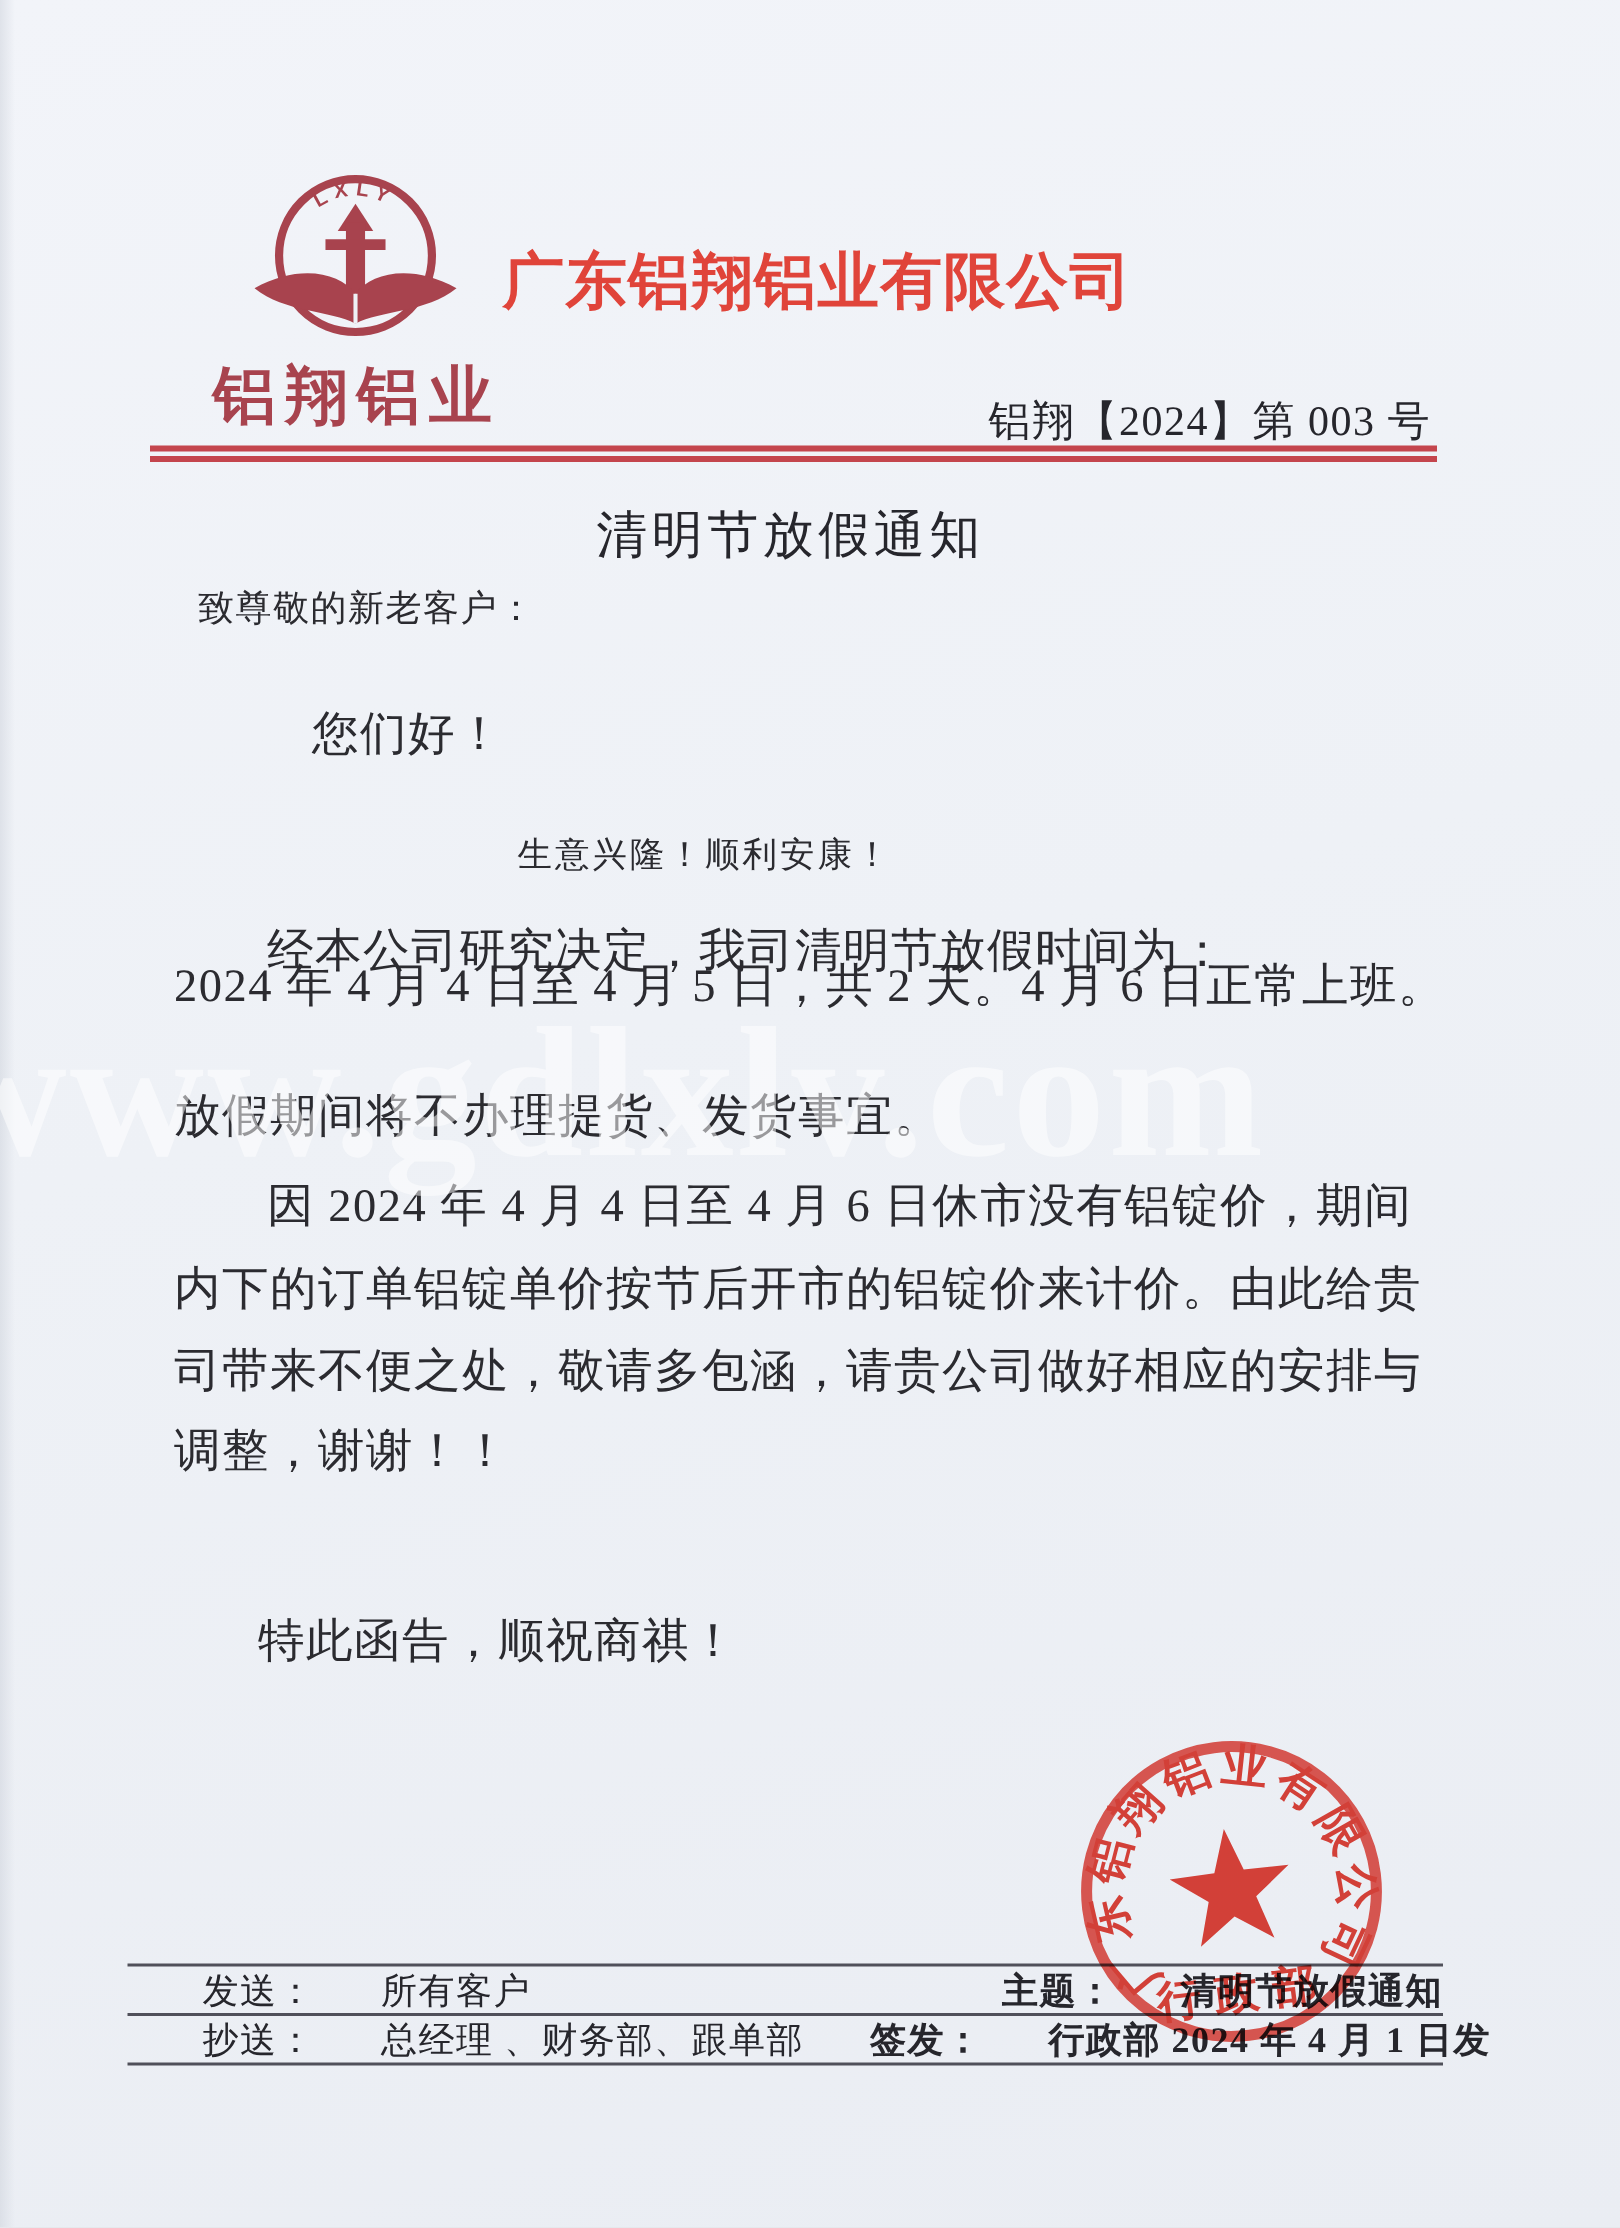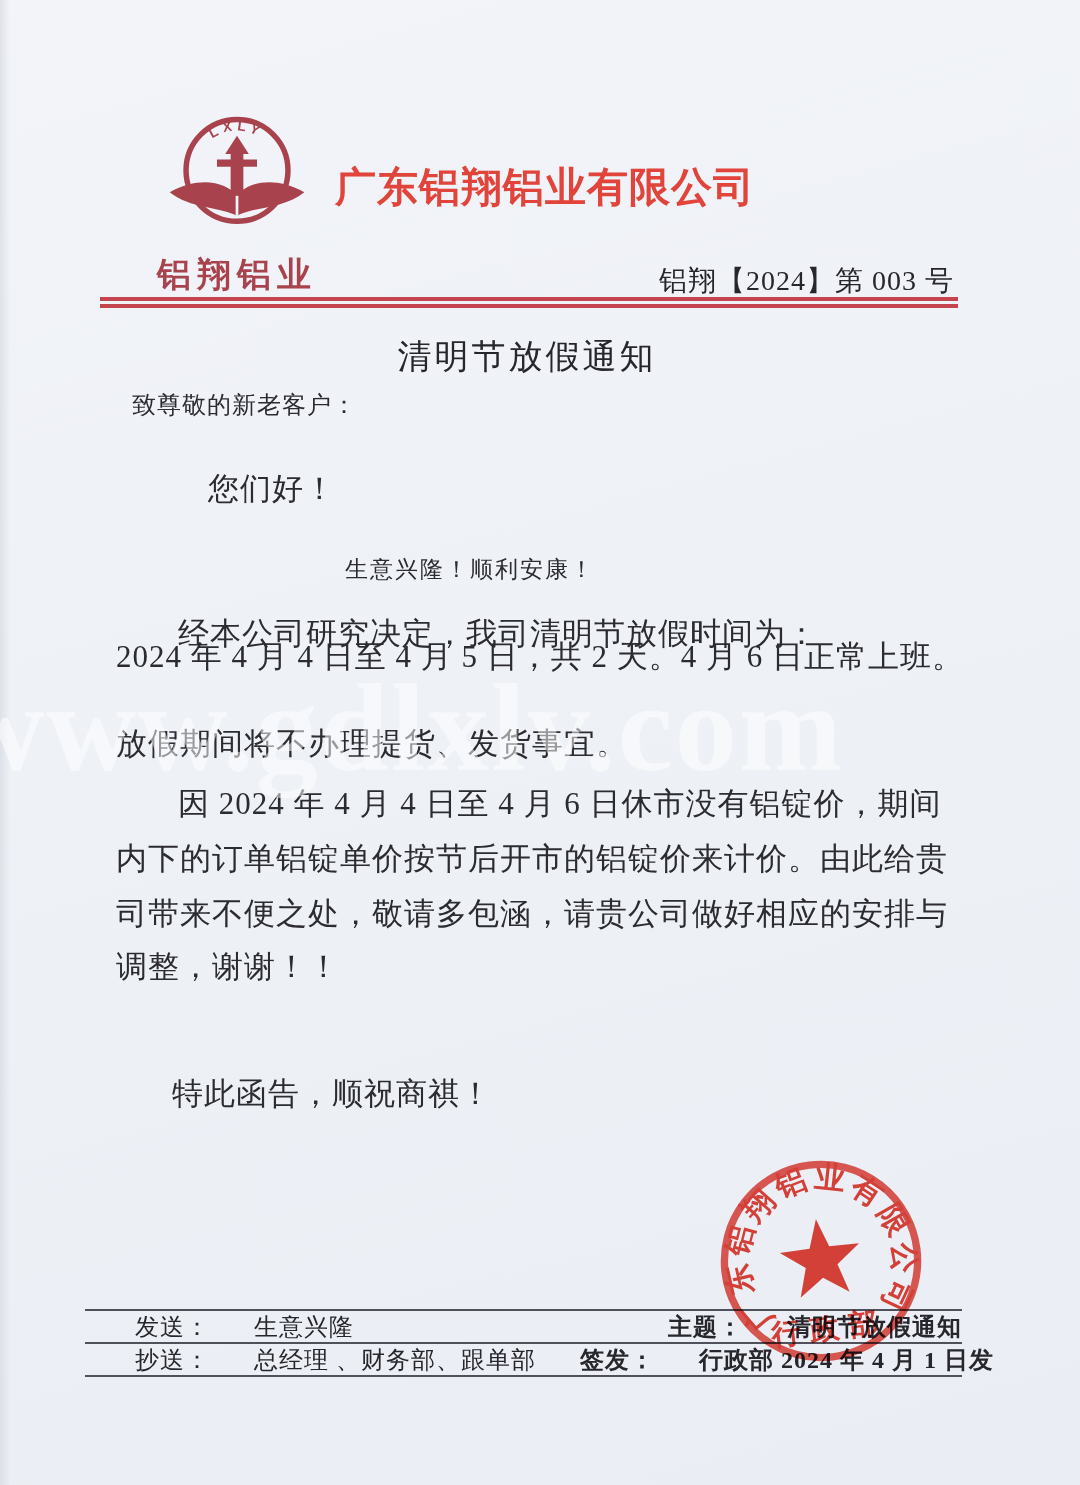--- a/index.html
+++ b/index.html
@@ -15,22 +15,22 @@
   .page::before{
     content:"";position:absolute;left:0;top:0;bottom:0;width:10px;
     background:linear-gradient(90deg,#ccd1da,rgba(238,241,246,0));
     opacity:.5;pointer-events:none;
   }
 
   
   .logo-block{position:absolute;left:142px;top:112px;width:190px;text-align:center;}
   .logo-mark{display:block;margin:0 auto;}
   .logo-caption{
-    margin-top:16px;font-family:"Liberation Sans","DejaVu Sans",sans-serif;
-    font-weight:bold;font-size:34px;letter-spacing:6px;color:#a8434e;white-space:nowrap;
+    margin-top:0px;font-family:"Liberation Sans","DejaVu Sans",sans-serif;
+    font-weight:bold;font-size:42px;letter-spacing:6px;color:#a8434e;white-space:nowrap;
   }
   .company-name{
     position:absolute;left:335px;top:160px;width:410px;
     font-family:"Liberation Sans","DejaVu Sans",sans-serif;
     font-weight:bold;font-size:41px;letter-spacing:1px;color:#e0443a;
     text-align:center;white-space:nowrap;
   }
   .doc-number{
     position:absolute;top:262px;right:126px;
     font-size:28px;color:#26262c;letter-spacing:1px;white-space:nowrap;
@@ -139,21 +139,21 @@
     <text font-size="29" font-weight="bold" fill="#e2352b" font-family="Liberation Sans, DejaVu Sans, sans-serif">
       <textPath href="#sealArc" startOffset="0" textLength="328" lengthAdjust="spacing">广东铝翔铝业有限公司</textPath>
     </text>
     <polygon fill="#e2352b" points="100,60 109.4,87.1 138,87.6 115.2,104.9 123.5,132.4 100,116 76.5,132.4 84.8,104.9 62,87.6 90.6,87.1"></polygon>
     <text x="100" y="174" text-anchor="middle" font-size="28" font-weight="bold" fill="#e2352b" letter-spacing="9" font-family="Liberation Sans, DejaVu Sans, sans-serif">行政部</text>
   </svg>
 
   <div class="footer-table">
     <div class="footer-row">
       <div class="cell-left">
-        <span>发送：</span><span>生意兴隆</span>
+        <span>发送：</span><span>所有客户</span>
       </div>
       <div class="cell-right">
         <span>主题：</span><span>清明节放假通知</span>
       </div>
     </div>
     <div class="footer-row">
       <div class="cell-left">
         <span>抄送：</span><span>总经理 、财务部、跟单部</span>
       </div>
       <div class="cell-right">

